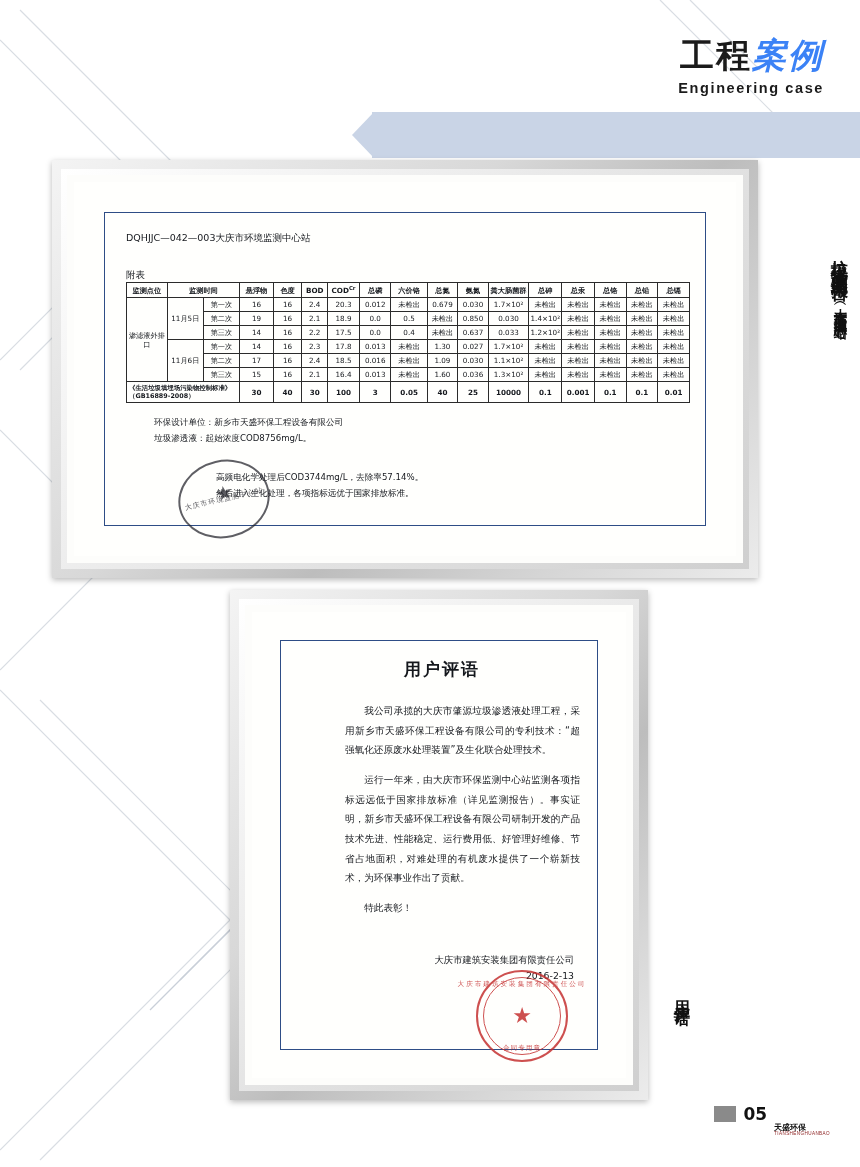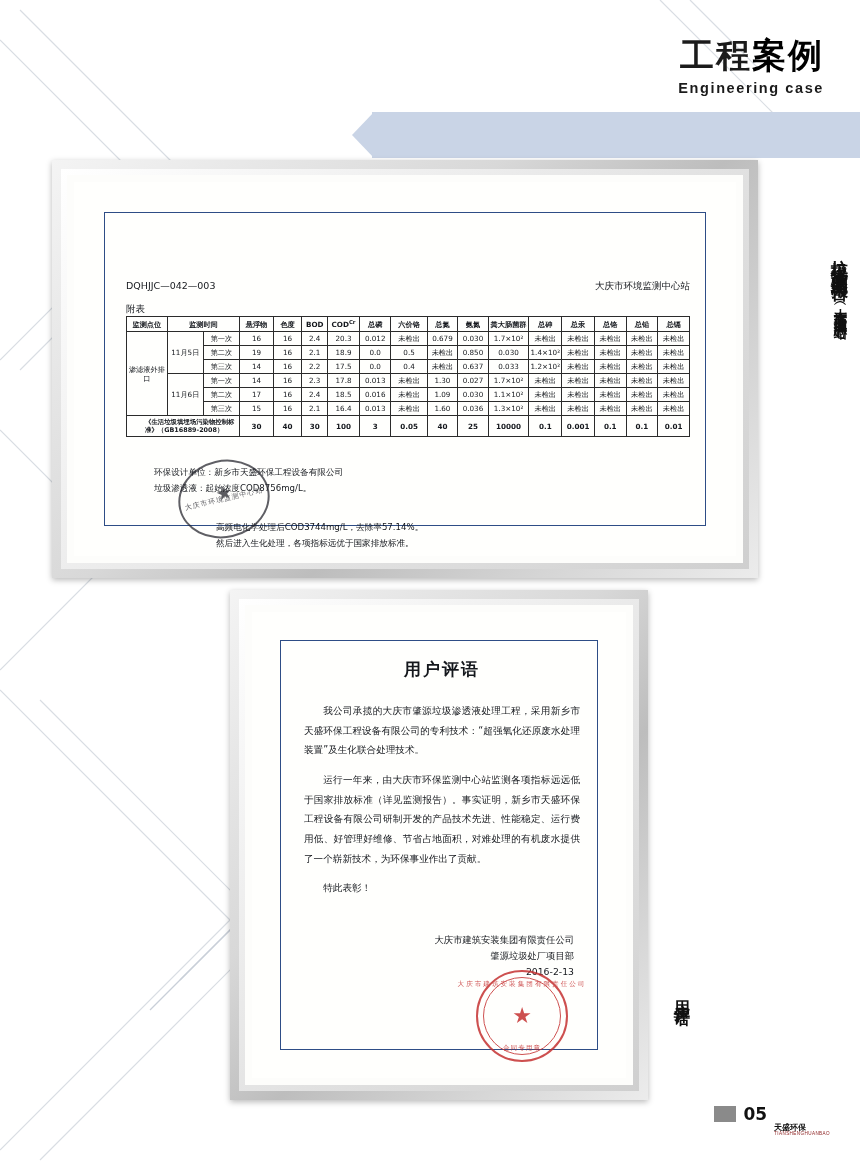--- a/index.html
+++ b/index.html
@@ -23,51 +23,51 @@
     border-right:22px solid #c9d4e6;
   }
 
   
   .header{position:absolute;right:36px;top:38px;text-align:right;}
   .header .cn{
     font-family:"DejaVu Sans", sans-serif;
     font-size:34px;font-weight:bold;letter-spacing:2px;line-height:1;
     color:#1b1b1b;display:inline-block;
   }
-  .header .cn .red{color:#000000;}
+  .header .cn .red{color:#3b82f6;font-style:italic;}
   .header .en{
     margin-top:8px;font-size:14.5px;font-weight:bold;letter-spacing:1.6px;
     color:#1b1b1b;
   }
 
   
   .frame{position:absolute;background:linear-gradient(135deg,#f4f4f4 0%,#d8d8d8 40%,#bdbdbd 60%,#ececec 100%);
         box-shadow:0 2px 6px rgba(0,0,0,.28);}
   .frame .inner-bevel{position:absolute;inset:9px;background:linear-gradient(135deg,#ffffff,#cfcfcf);}
   .frame .mat{position:absolute;inset:15px;background:#fdfdfb;}
   .frame .bluerule{position:absolute;border:1.5px solid #2e4d86;}
 
   
   #cert1{left:52px;top:160px;width:706px;height:418px;}
   #cert1 .paper{position:absolute;inset:22px;background:#fffffd;}
   #cert1 .bluerule{left:30px;top:30px;right:30px;bottom:30px;}
   .c1-body{position:absolute;left:52px;top:50px;right:46px;bottom:40px;
            font-family:"DejaVu Sans", sans-serif;color:#15181d;}
-  .c1-top{display:flex;justify-content:space-between;font-size:9.5px;margin-top:48px;}
-  .c1-fubiao{margin-top:10px;font-size:9.5px;}
+  .c1-top{display:flex;font-size:9.5px;}
+  .c1-fubiao{margin-top:24px;font-size:9.5px;}
   .c1-tabletitle{text-align:center;font-size:10px;font-weight:bold;margin-top:2px;margin-bottom:3px;}
 
   table.rep{border-collapse:collapse;width:100%;font-size:7.2px;table-layout:fixed;}
   table.rep th,table.rep td{border:0.8px solid #2b2b2b;text-align:center;padding:2px 1px;line-height:1.25;}
   table.rep th{font-weight:bold;font-size:7.2px;}
-  table.rep td.lft{text-align:left;padding-left:18px;}
+  table.rep td.lft{text-align:left;padding-left:2px;}
   table.rep sup{font-size:5.4px;vertical-align:super;}
 
   .c1-note{font-size:7.6px;margin-top:3px;}
-  .c1-info{margin-top:28px;font-size:8.6px;line-height:1.85;padding-left:28px;}
+  .c1-info{margin-top:12px;font-size:8.6px;line-height:1.85;padding-left:28px;}
   .c1-info2{margin-top:23px;font-size:8.6px;line-height:1.85;padding-left:90px;}
 
   .stamp1{
     position:absolute;left:104px;bottom:18px;width:92px;height:78px;
     opacity:.72;
   }
   .stamp1 .ring{
     position:absolute;inset:0;border:2px solid #22222a;border-radius:50%;
     transform:rotate(-13deg);
   }
@@ -90,21 +90,21 @@
   }
   .vcap1 .sub{font-size:13px;font-weight:bold;letter-spacing:2px;}
 
   
   #cert2{left:230px;top:590px;width:418px;height:510px;}
   #cert2 .paper{position:absolute;inset:22px;background:#fffffd;}
   #cert2 .bluerule{left:28px;top:28px;right:28px;bottom:28px;}
   .c2-body{position:absolute;left:52px;top:46px;right:46px;bottom:34px;
            font-family:"DejaVu Sans", sans-serif;color:#15181d;}
   .c2-title{text-align:center;font-size:17px;font-weight:bold;letter-spacing:2px;margin-bottom:20px;}
-  .c2-p{font-size:9.6px;line-height:2.05;text-indent:2em;text-align:justify;}
+  .c2-p{font-size:9.6px;line-height:2.05;text-indent:2em;text-align:justify;margin-left:41px;}
   .c2-p.sp{margin-top:10px;}
   .c2-sign{margin-top:34px;font-size:9.3px;line-height:1.75;text-align:right;padding-right:6px;}
   .stamp2{
     position:absolute;right:58px;bottom:16px;width:92px;height:92px;opacity:.82;
   }
   .stamp2 .ring{position:absolute;inset:0;border:2.4px solid #c32a2a;border-radius:50%;}
   .stamp2 .ring2{position:absolute;inset:7px;border:1px solid #c32a2a;border-radius:50%;}
   .stamp2 .star{position:absolute;left:50%;top:50%;transform:translate(-50%,-50%);font-size:22px;color:#c32a2a;}
   .stamp2 .arc{
     position:absolute;left:50%;top:10px;transform:translateX(-50%);
@@ -371,21 +371,20 @@
     <div class="paper">
       <div class="bluerule"></div>
 
       <div class="c2-body">
         <div class="c2-title">用户评语</div>
         <div class="c2-p">我公司承揽的大庆市肇源垃圾渗透液处理工程，采用新乡市天盛环保工程设备有限公司的专利技术：“超强氧化还原废水处理装置”及生化联合处理技术。</div>
         <div class="c2-p sp">运行一年来，由大庆市环保监测中心站监测各项指标远远低于国家排放标准（详见监测报告）。事实证明，新乡市天盛环保工程设备有限公司研制开发的产品技术先进、性能稳定、运行费用低、好管理好维修、节省占地面积，对难处理的有机废水提供了一个崭新技术，为环保事业作出了贡献。</div>
         <div class="c2-p sp">特此表彰！</div>
         <div class="c2-sign">
           <div>大庆市建筑安装集团有限责任公司</div>
-          <div>肇源垃圾处厂项目部</div>
           <div>2016-2-13</div>
         </div>
       </div>
 
       <div class="stamp2">
         <div class="ring"></div>
         <div class="ring2"></div>
         <div class="arc">大庆市建筑安装集团有限责任公司</div>
         <div class="star">★</div>
         <div class="bot">合同专用章</div>

